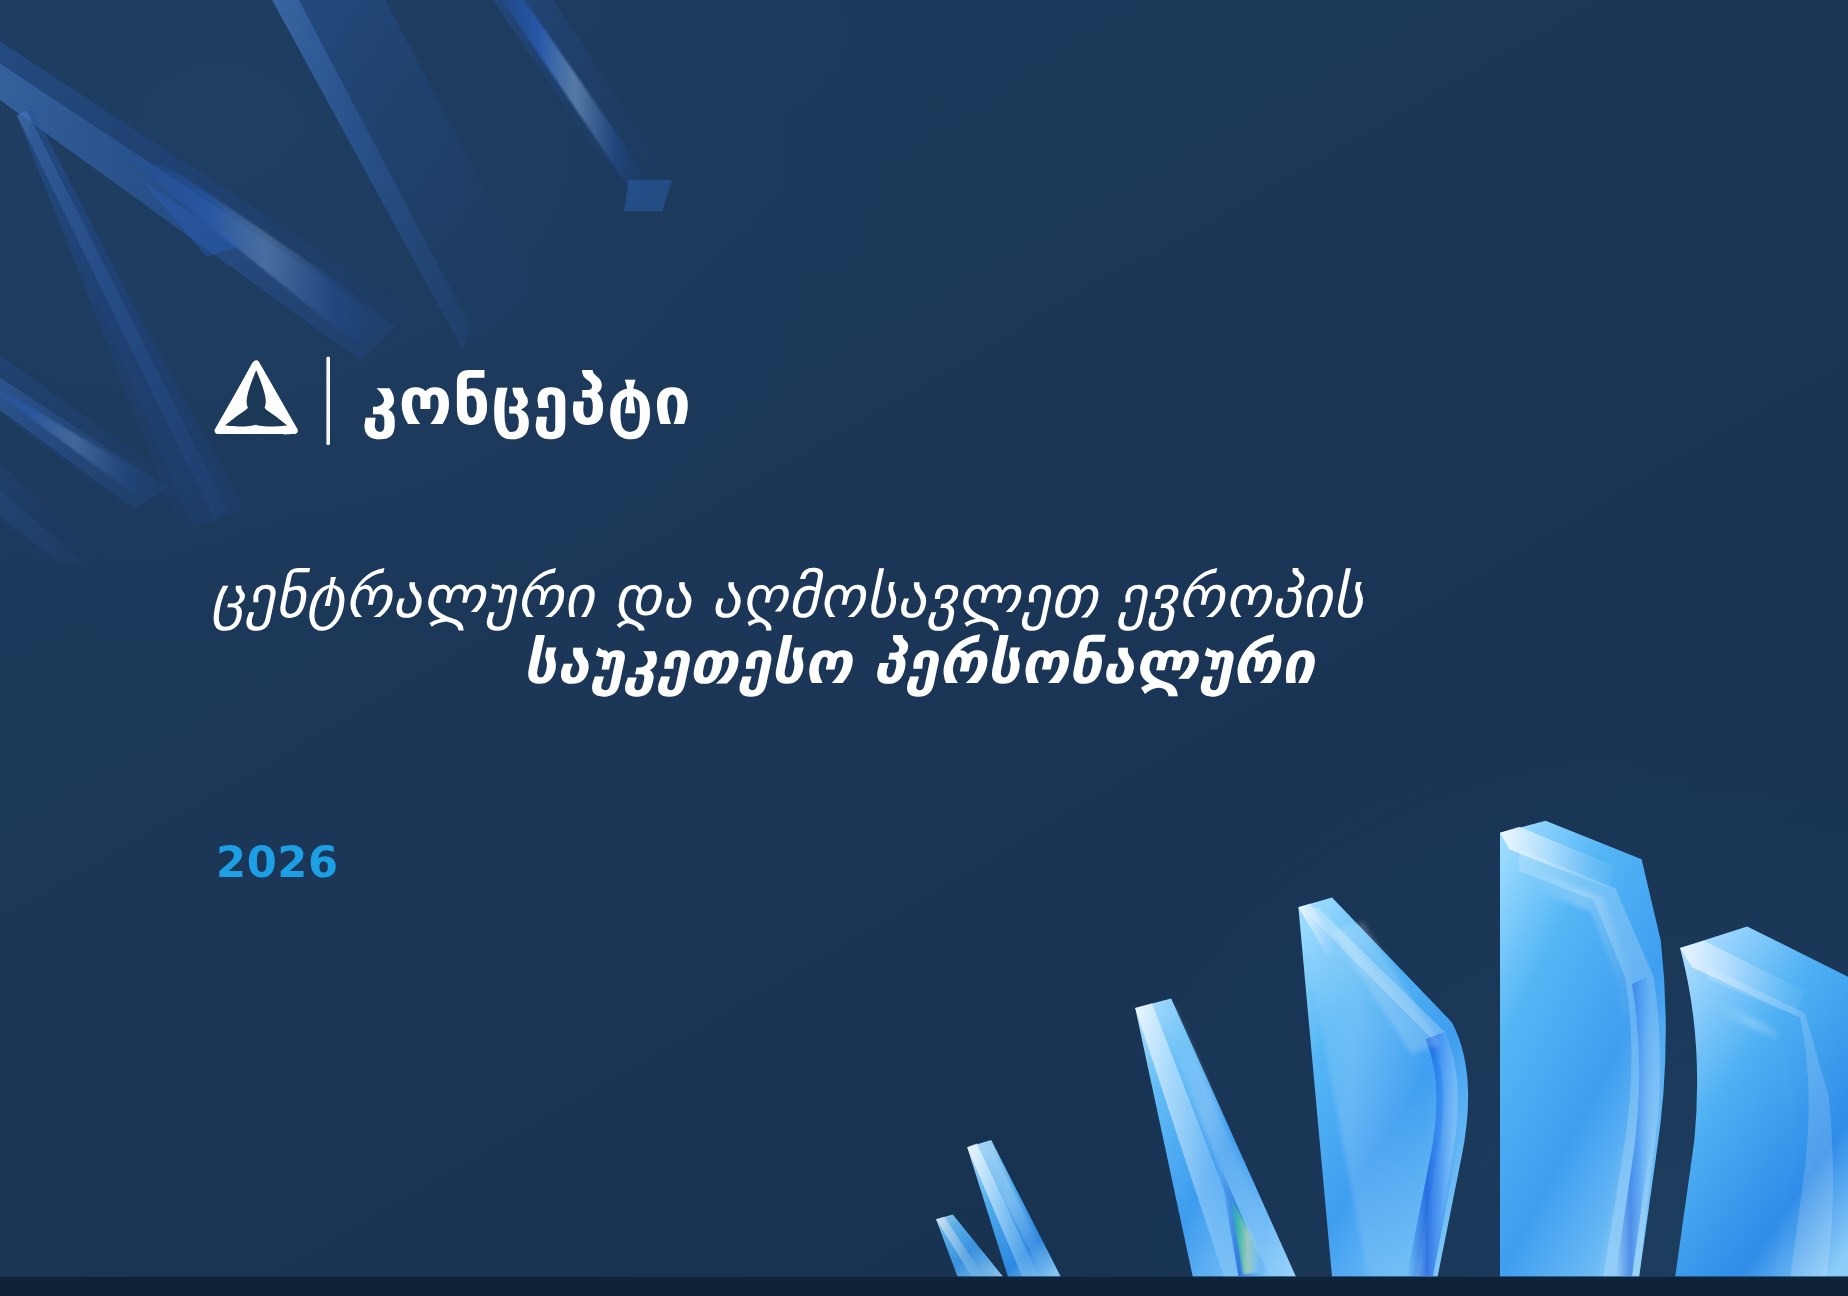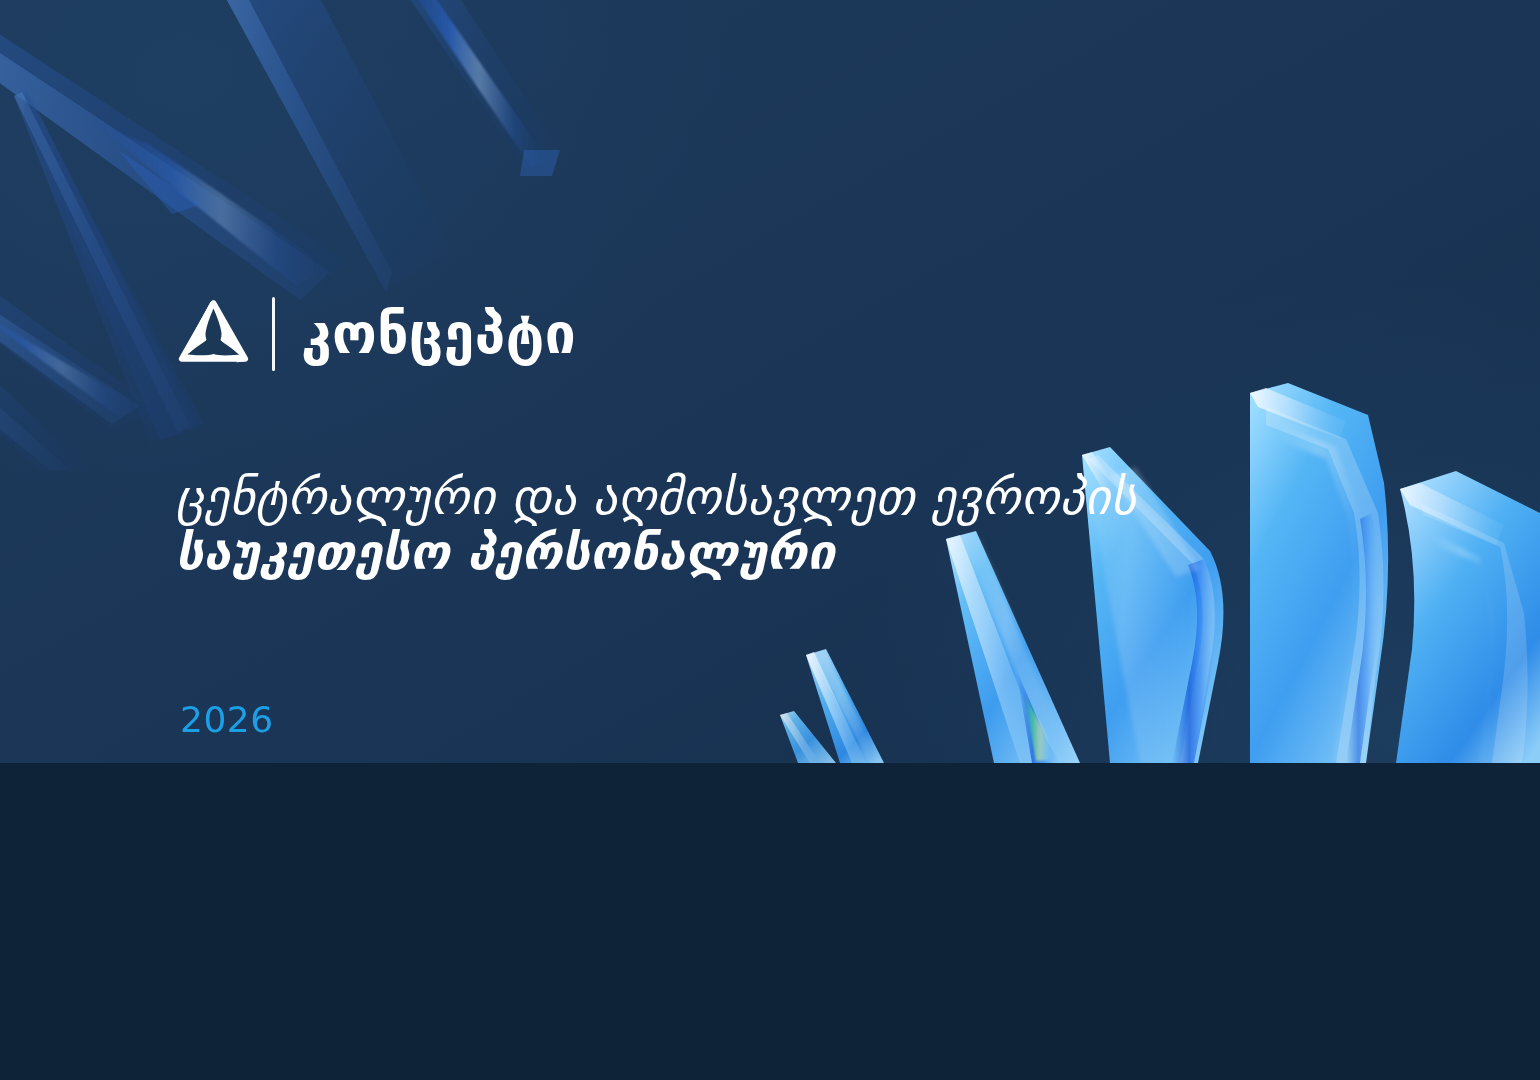--- a/index.html
+++ b/index.html
@@ -6,21 +6,21 @@
     margin: 0;
     padding: 0;
     background: #0f2338;
   }
   body {
     font-family: "DejaVu Sans", "Liberation Sans", sans-serif;
   }
   .slide {
     position: relative;
     width: 1540px;
-    height: 763px;
+    height: 1064px;
     overflow: hidden;
     background: #1b3857;
     background-image:
       radial-gradient(ellipse 900px 700px at 12% 10%, #1e3e62 0%, rgba(30,62,98,0) 62%),
       radial-gradient(ellipse 1000px 800px at 92% 96%, #1d3d5f 0%, rgba(29,61,95,0) 58%),
       linear-gradient(150deg, #1d3b5d 0%, #1b3657 45%, #16304e 100%);
   }
 
   
   .glass-tl { position: absolute; top: 0; left: 0; width: 720px; height: 470px; }
@@ -69,30 +69,31 @@
   }
   .headline .ln-light {
     font-size: 49px;
     font-weight: 400;
     letter-spacing: 0.3px;
   }
   .headline .ln-bold {
     font-size: 49px;
     font-weight: 700;
     letter-spacing: 0.2px;
+    text-align: center;
   }
 
   
   .year {
     position: absolute;
     left: 180px;
     top: 702px;
     color: #1c9fe4;
     font-size: 36px;
-    font-weight: 400;
+    font-weight: 700;
     letter-spacing: 0.5px;
     line-height: 1;
   }
 </style>
 </head>
 <body>
 
 <div class="slide">
 
   <svg class="glass-tl" viewBox="0 0 720 470" aria-hidden="true">

